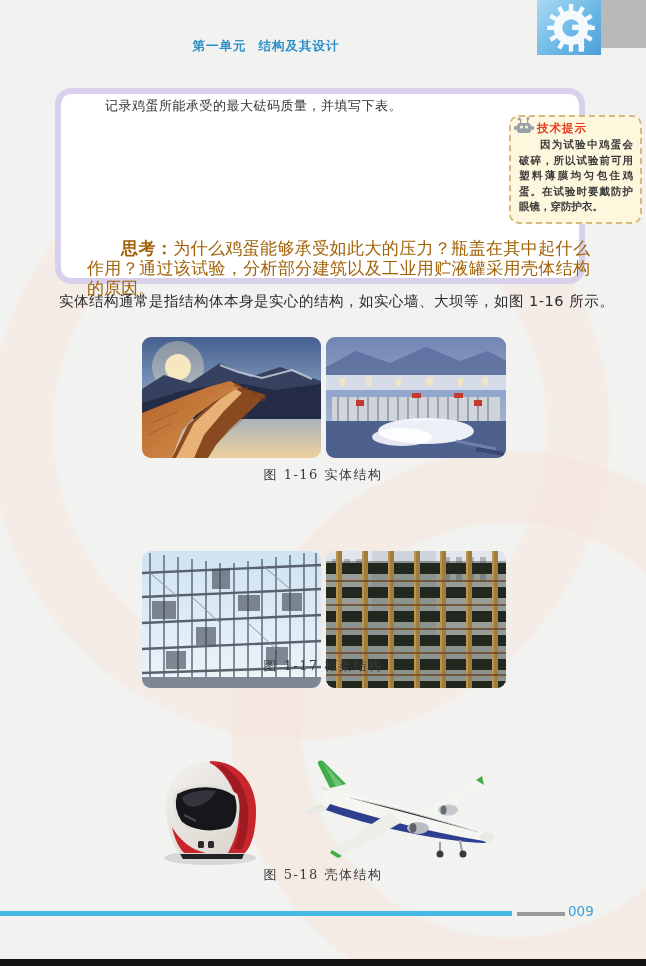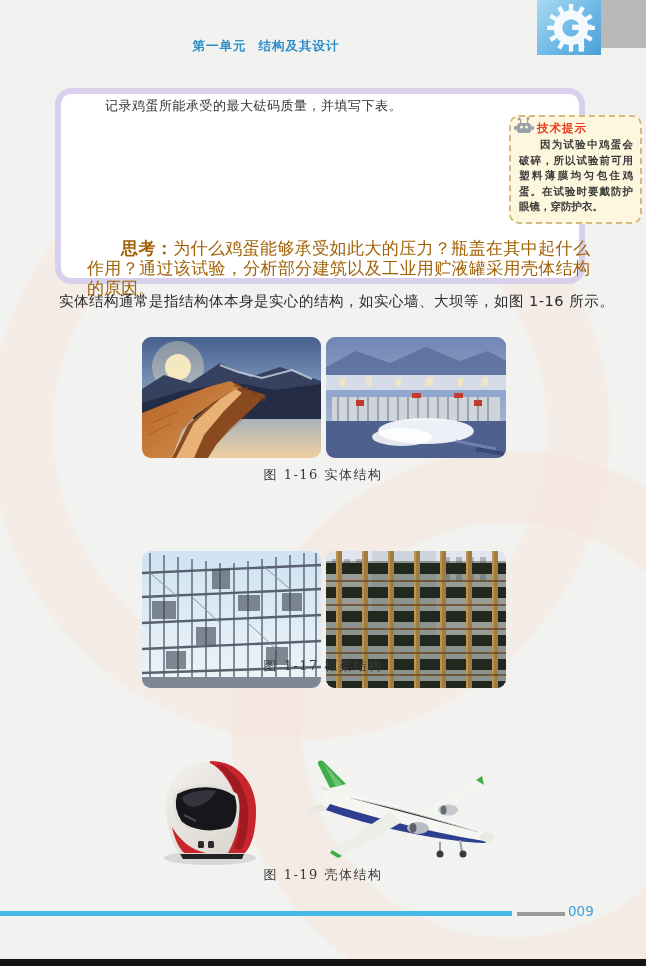--- a/index.html
+++ b/index.html
@@ -381,20 +381,20 @@
             <path d="M170,82 L172,94"></path>
           </g>
         <circle cx="150" cy="96" r="3.5" fill="#3a3a3e"></circle>
           <circle cx="173" cy="96" r="3.5" fill="#3a3a3e"></circle>
         <g stroke="#c9cdd2" stroke-width="1" opacity="0.8">
           <path d="M60,40 C100,48 150,62 188,74"></path>
         </g>
       </g>
     </svg>
   </div>
-  <div class="fig-caption cap3">图 1-19  壳体结构</div>
+  <div class="fig-caption cap3">图 5-18  壳体结构</div>
 
   <div class="ft-cyan"></div>
   <div class="ft-gray"></div>
   <div class="ft-num">009</div>
   <div class="bottom-bar"></div>
 
 </div>
 
 </body></html>

